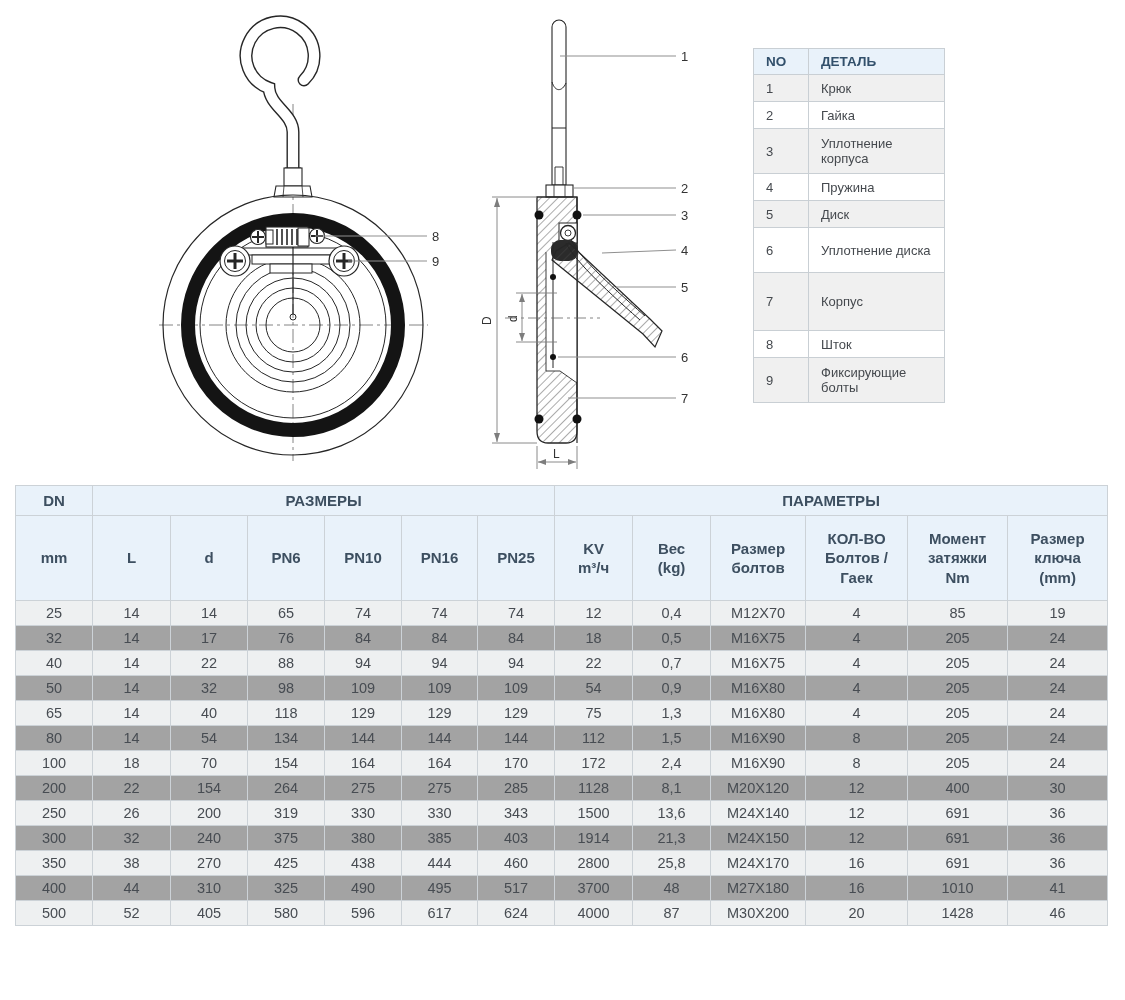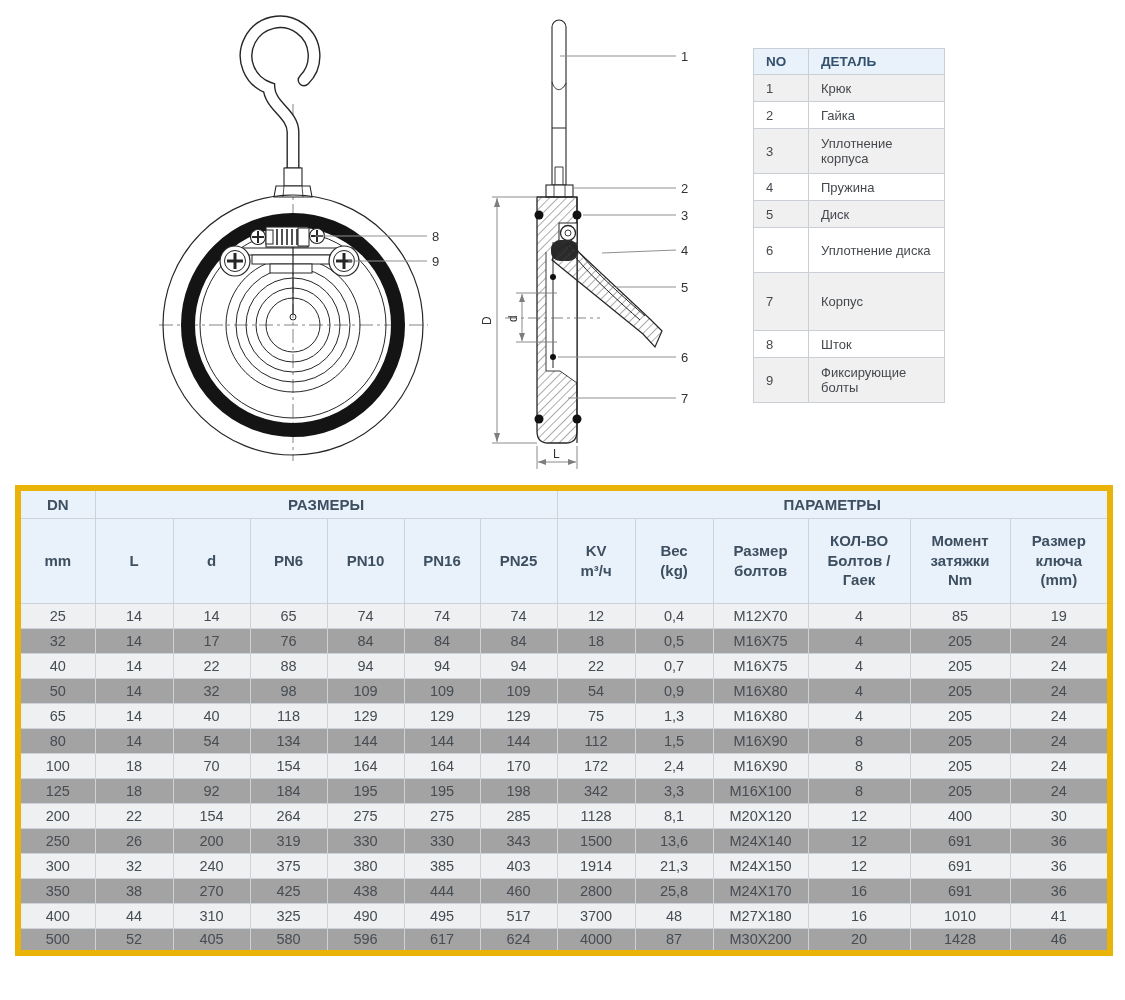--- a/index.html
+++ b/index.html
@@ -19,21 +19,21 @@
   .parts-table tbody td { font-size:13px; color:#45494e; }
   .parts-table tbody tr { height:27px; background:#ffffff; }
   .parts-table tbody tr:nth-child(odd) { background:#f0f0f0; }
   .parts-table tbody tr:nth-child(3), .parts-table tbody tr:nth-child(6),
   .parts-table tbody tr:nth-child(9) { height:45px; }
   .parts-table tbody tr:nth-child(7) { height:58px; }
   .parts-table col.c-no { width:55px; }
 
   
   .dim-table { position:absolute; left:15px; top:485px; width:1092px;
-    border-collapse:collapse; table-layout:fixed; border:6px solid #eab308;padding-left:40px; }
+    border-collapse:collapse; table-layout:fixed; border:1px solid #eab308;padding-left:40px; }
   .dim-table th, .dim-table td { border:1px solid #ccd2d7; text-align:center;
     vertical-align:middle; }
   .dim-table thead th { background:#e9f2fa; color:#3d4f60; font-weight:bold; }
   .dim-table thead tr.grp th { height:30px; font-size:15px; }
   .dim-table thead tr.sub th { height:85px; font-size:15px; line-height:1.3;
     white-space:pre-line; }
   .dim-table tbody td { height:25px; font-size:14.5px; color:#474c52; padding:0 2px; }
   .dim-table tbody tr { background:#a3a3a3; }
   .dim-table tbody tr:nth-child(odd) { background:#eef0f1; }
 </style>
@@ -411,35 +411,20 @@
           <td>164</td>
           <td>170</td>
           <td>172</td>
           <td>2,4</td>
           <td>M16X90</td>
           <td>8</td>
           <td>205</td>
           <td>24</td>
         </tr>
         <tr>
-          <td>125</td>
-          <td>18</td>
-          <td>92</td>
-          <td>184</td>
-          <td>195</td>
-          <td>195</td>
-          <td>198</td>
-          <td>342</td>
-          <td>3,3</td>
-          <td>M16X100</td>
-          <td>8</td>
-          <td>205</td>
-          <td>24</td>
-        </tr>
-        <tr>
           <td>200</td>
           <td>22</td>
           <td>154</td>
           <td>264</td>
           <td>275</td>
           <td>275</td>
           <td>285</td>
           <td>1128</td>
           <td>8,1</td>
           <td>M20X120</td>

